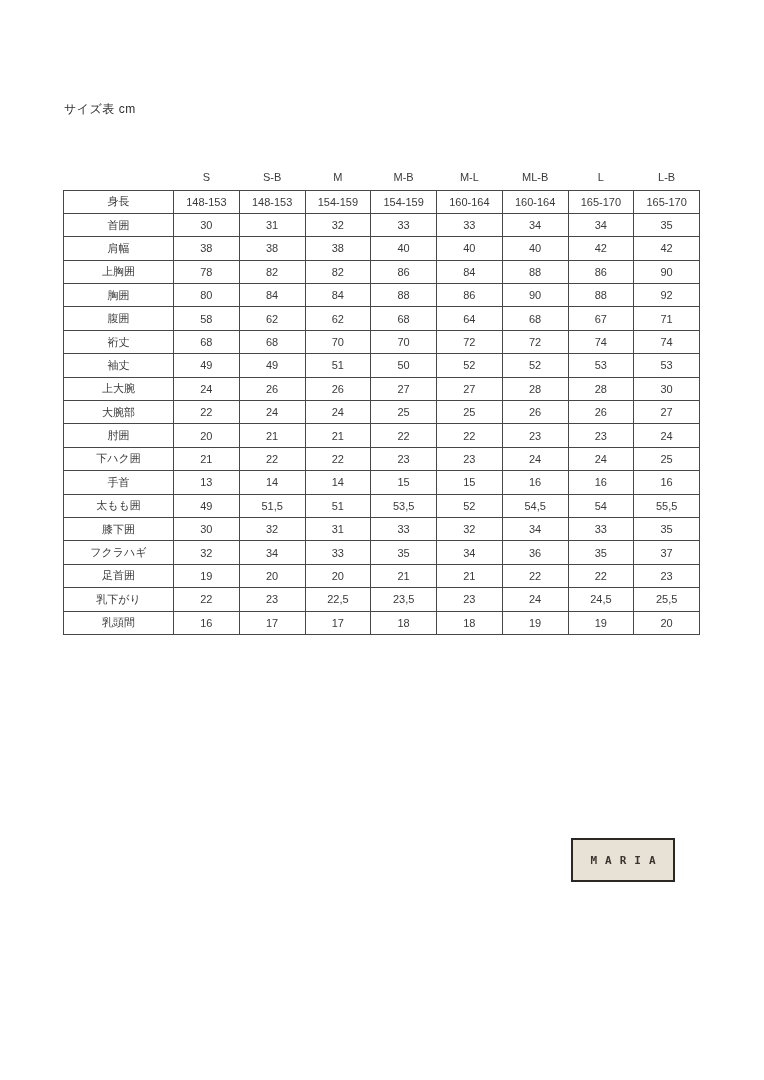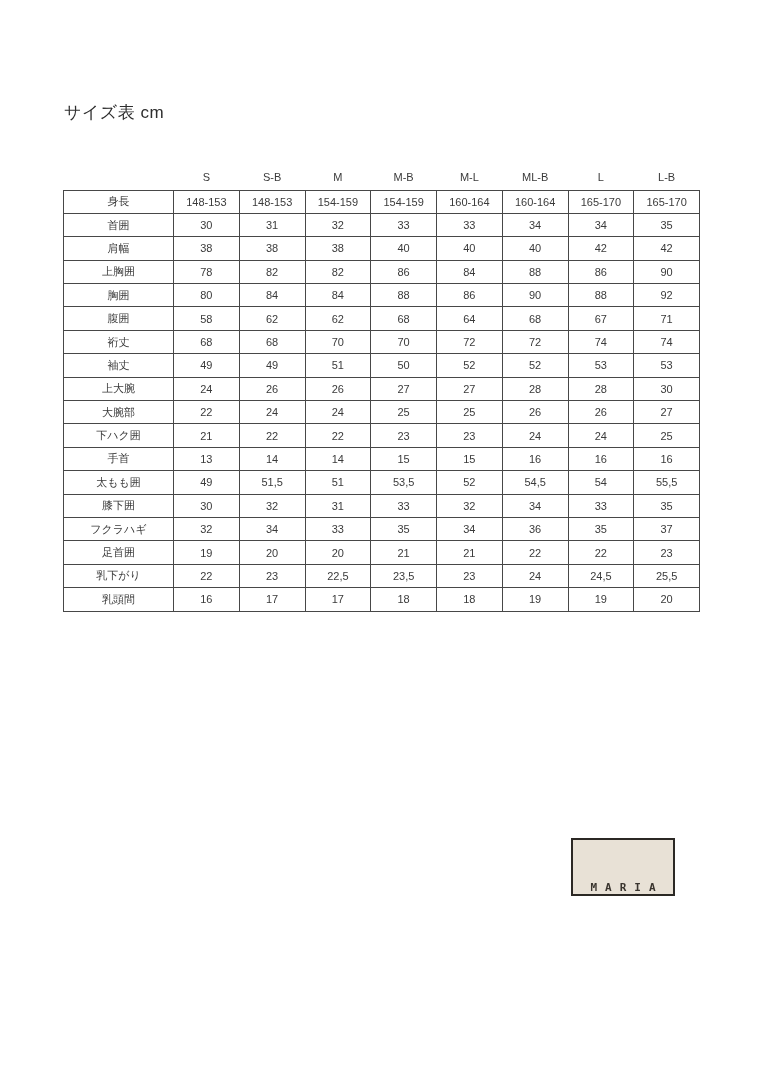--- a/index.html
+++ b/index.html
@@ -10,21 +10,21 @@
     height: 1080px;
     background: #ffffff;
     font-family: "Liberation Sans", "DejaVu Sans", sans-serif;
     color: #3a3a3a;
     overflow: hidden;
   }
   .doc-title {
     position: absolute;
     left: 64px;
     top: 101px;
-    font-size: 17px;
+    font-size: 12px;
     font-weight: 400;
     color: #2e2e2e;
     letter-spacing: 0.5px;
   }
   .table-wrap {
     position: absolute;
     left: 63px;
     top: 168px;
     width: 636px;
   }
@@ -54,25 +54,25 @@
     vertical-align: middle;
     font-weight: 400;
     white-space: nowrap;
   }
   table.size-table tbody { border: 1.5px solid #3d3d3d; }
   .logo-box {
     position: absolute;
     left: 571px;
     top: 838px;
     width: 104px;
-    height: 58px;
+    height: 44px;
     background: #e8e1d6;
     border: 2px solid #2b2824;
     display: flex;
-    align-items: flex-end;
+    align-items: center;
     justify-content: center;
   }
   .logo-text {
     font-family: "DejaVu Sans Mono", "Liberation Mono", monospace;
     font-size: 11px;
     font-weight: 700;
     color: #3a352f;
     letter-spacing: 8px;
     padding-left: 8px; 
   }
@@ -215,20 +215,31 @@
             <td>22</td>
             <td>24</td>
             <td>24</td>
             <td>25</td>
             <td>25</td>
             <td>26</td>
             <td>26</td>
             <td>27</td>
           </tr>
           <tr>
+            <th>肘囲</th>
+            <td>20</td>
+            <td>21</td>
+            <td>21</td>
+            <td>22</td>
+            <td>22</td>
+            <td>23</td>
+            <td>23</td>
+            <td>24</td>
+          </tr>
+          <tr>
             <th>下ハク囲</th>
             <td>21</td>
             <td>22</td>
             <td>22</td>
             <td>23</td>
             <td>23</td>
             <td>24</td>
             <td>24</td>
             <td>25</td>
           </tr>

